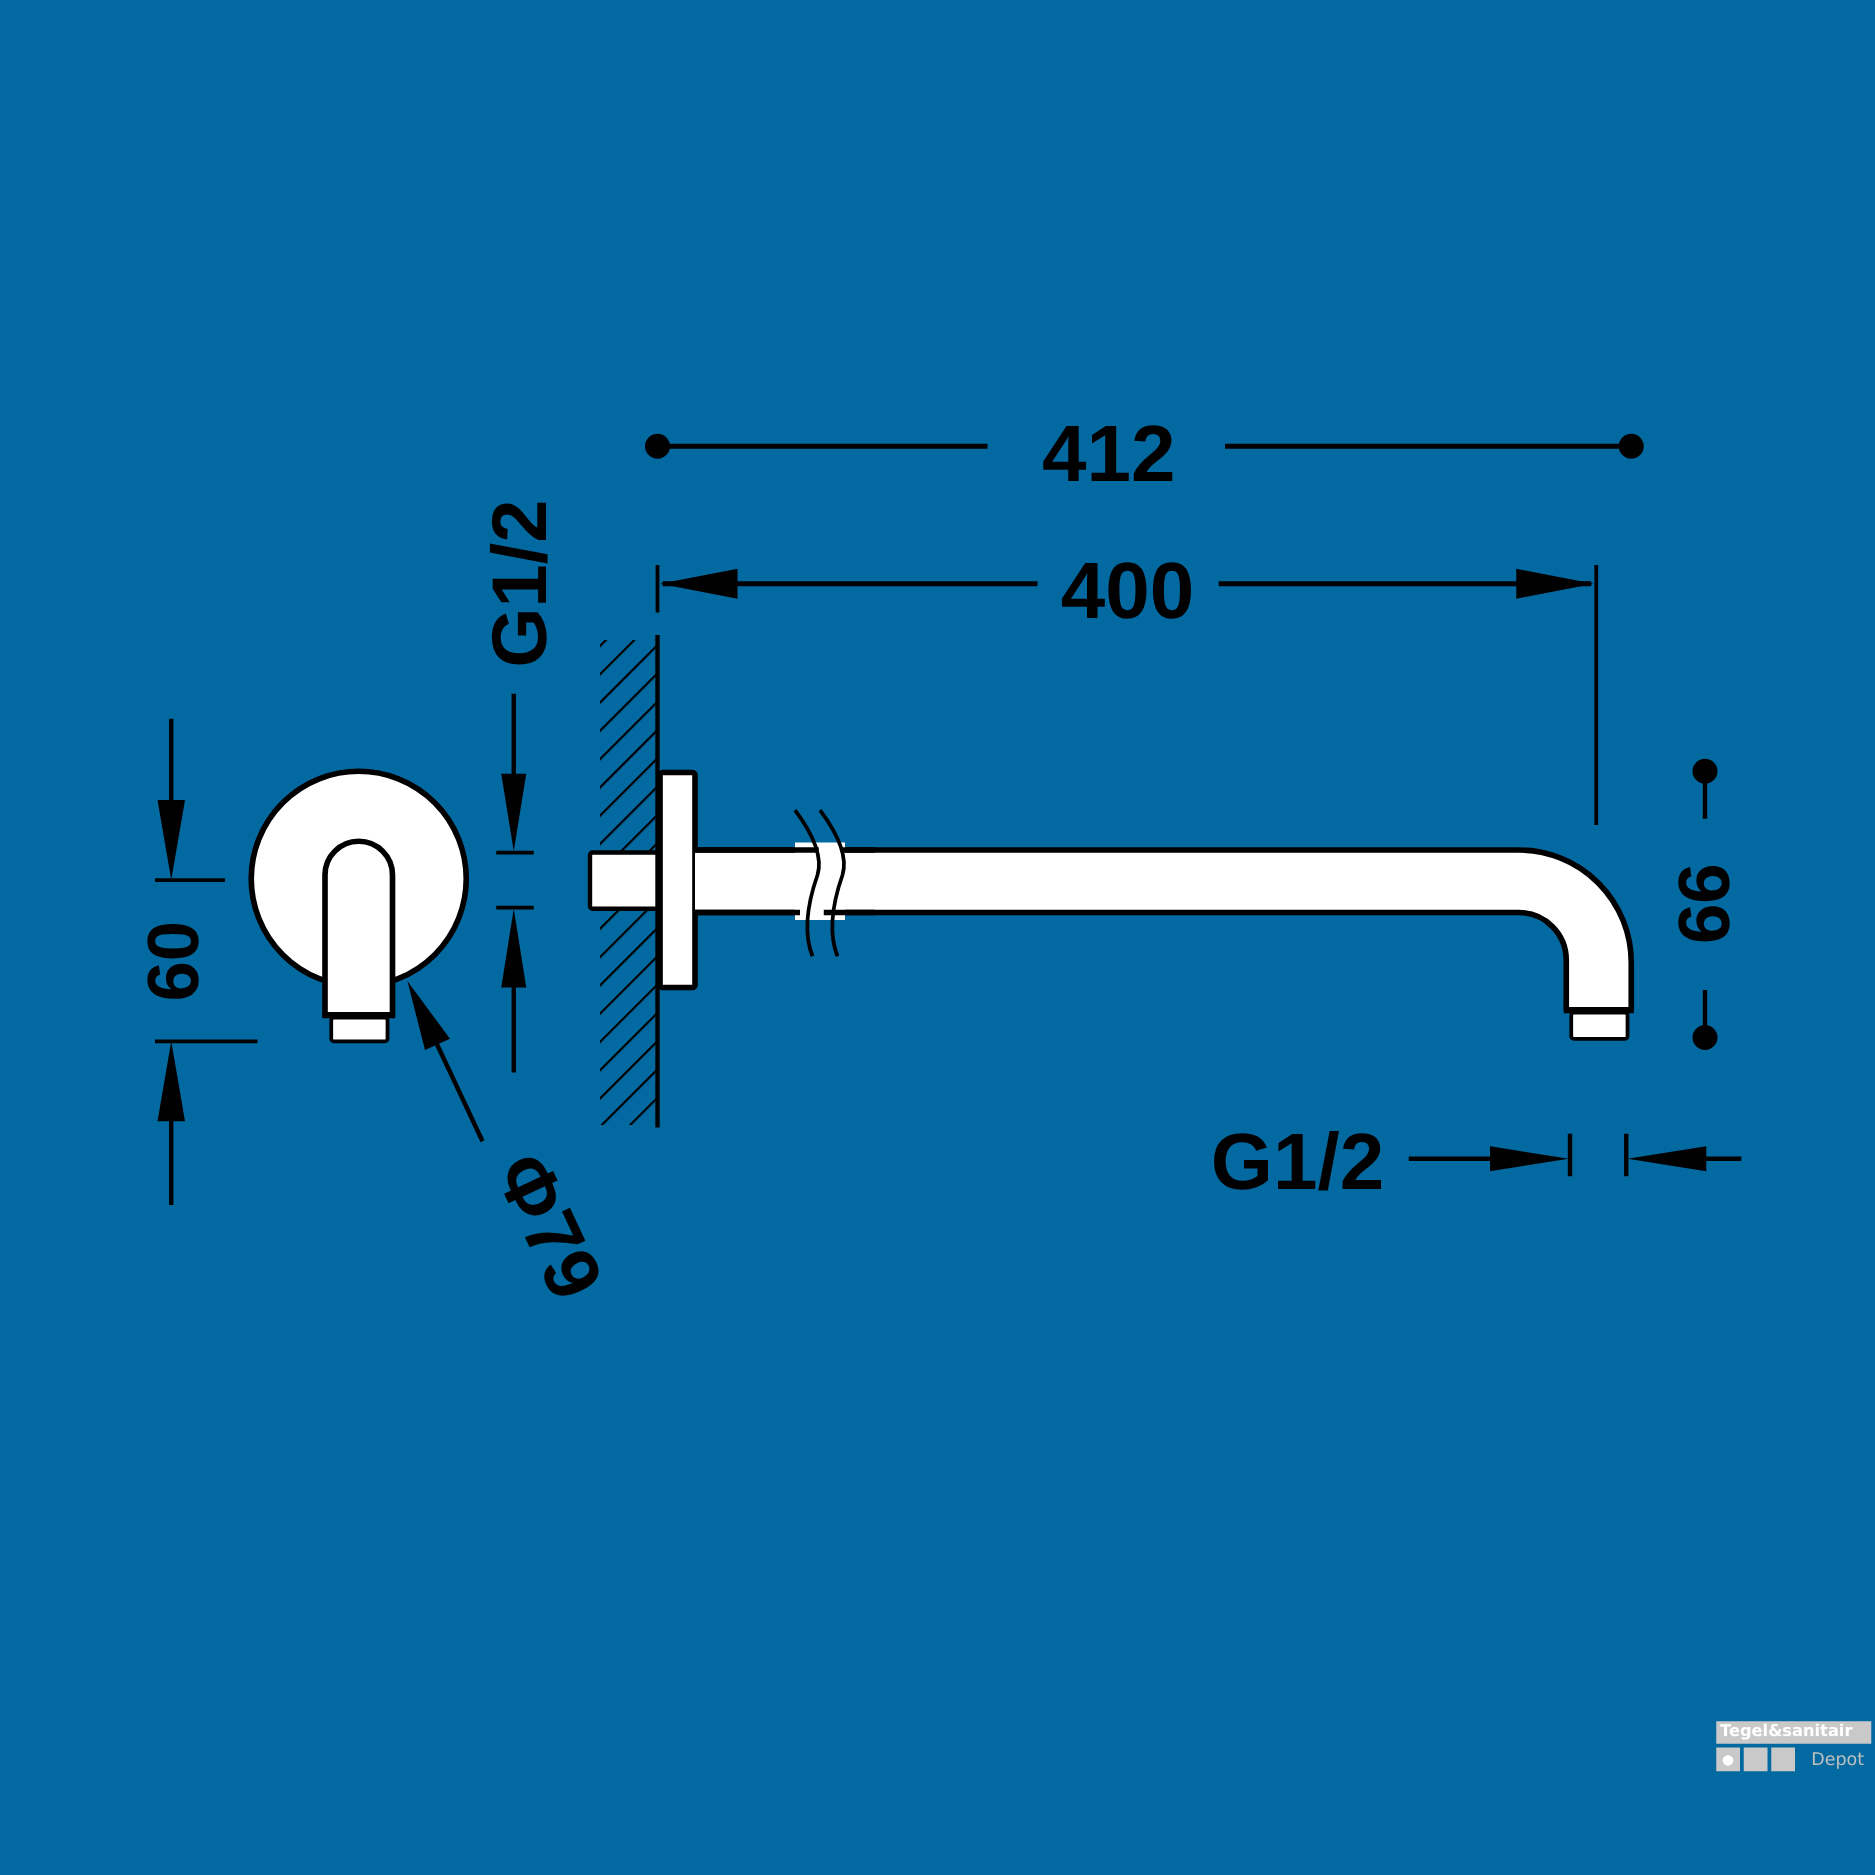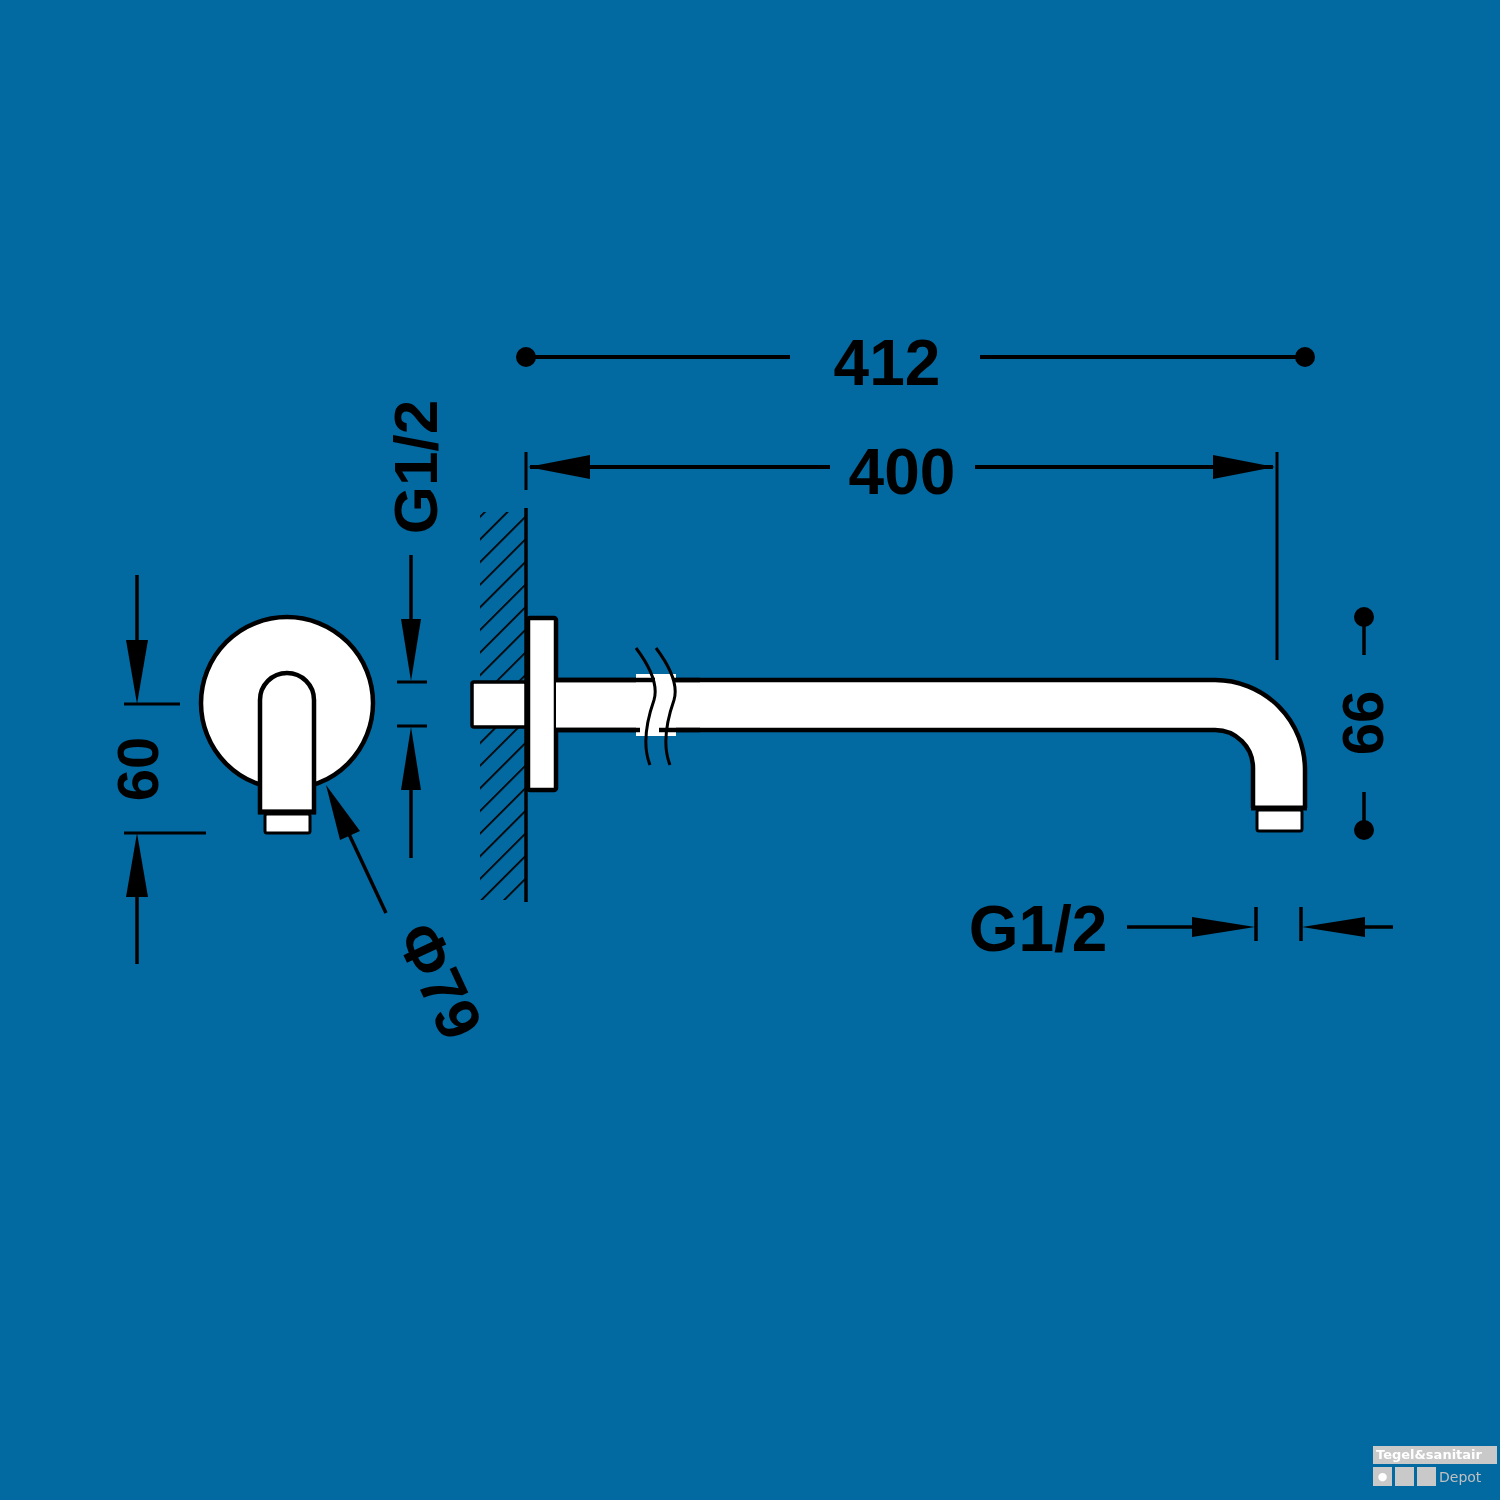--- a/index.html
+++ b/index.html
@@ -1,23 +1,23 @@
 <!DOCTYPE html>
 <html><head>
 <meta charset="utf-8">
 <style>
   html, body { margin: 0; padding: 0; background: #ffffff; }
   #canvas { position: relative; width: 1500px; height: 1500px; background: #0369a1; overflow: hidden; }
   svg { position: absolute; left: 0; top: 0; }
   .dimtext { font-family: "Liberation Sans", sans-serif; font-weight: bold; fill: #000000; }
-  .wm { position: absolute; left: 1373px; top: 1446px; width: 124px; height: 50px; }
+  .wm { position: absolute; left: 1373px; top: 1377px; width: 124px; height: 50px; }
   .wm-top { background: #c9c9c9; color: #ffffff; font-family: "DejaVu Sans", sans-serif; font-weight: bold; font-size: 13px; line-height: 18px; padding: 0 3px; }
   .wm-bottom { display: flex; align-items: center; gap: 3px; margin-top: 3px; }
   .wm-box { width: 19px; height: 19px; background: #c9c9c9; color: #ffffff; font-size: 11px; text-align: center; line-height: 19px; font-family: "DejaVu Sans", sans-serif; }
-  .wm-depot { color: #c0c0c0; font-family: "DejaVu Sans", sans-serif; font-size: 14px; margin-left: 0; }
+  .wm-depot { color: #c0c0c0; font-family: "DejaVu Sans", sans-serif; font-size: 14px; margin-left: 10px; }
 </style>
 </head>
 <body>
 
 <div id="canvas">
 <svg width="1500" height="1500" viewBox="0 0 1500 1500" xmlns="http://www.w3.org/2000/svg">
   <defs>
     <pattern id="hatch" patternUnits="userSpaceOnUse" width="16" height="16" patternTransform="rotate(45)">
       <line x1="0" y1="0" x2="0" y2="16" stroke="#000" stroke-width="3.5"></line>
     </pattern>

